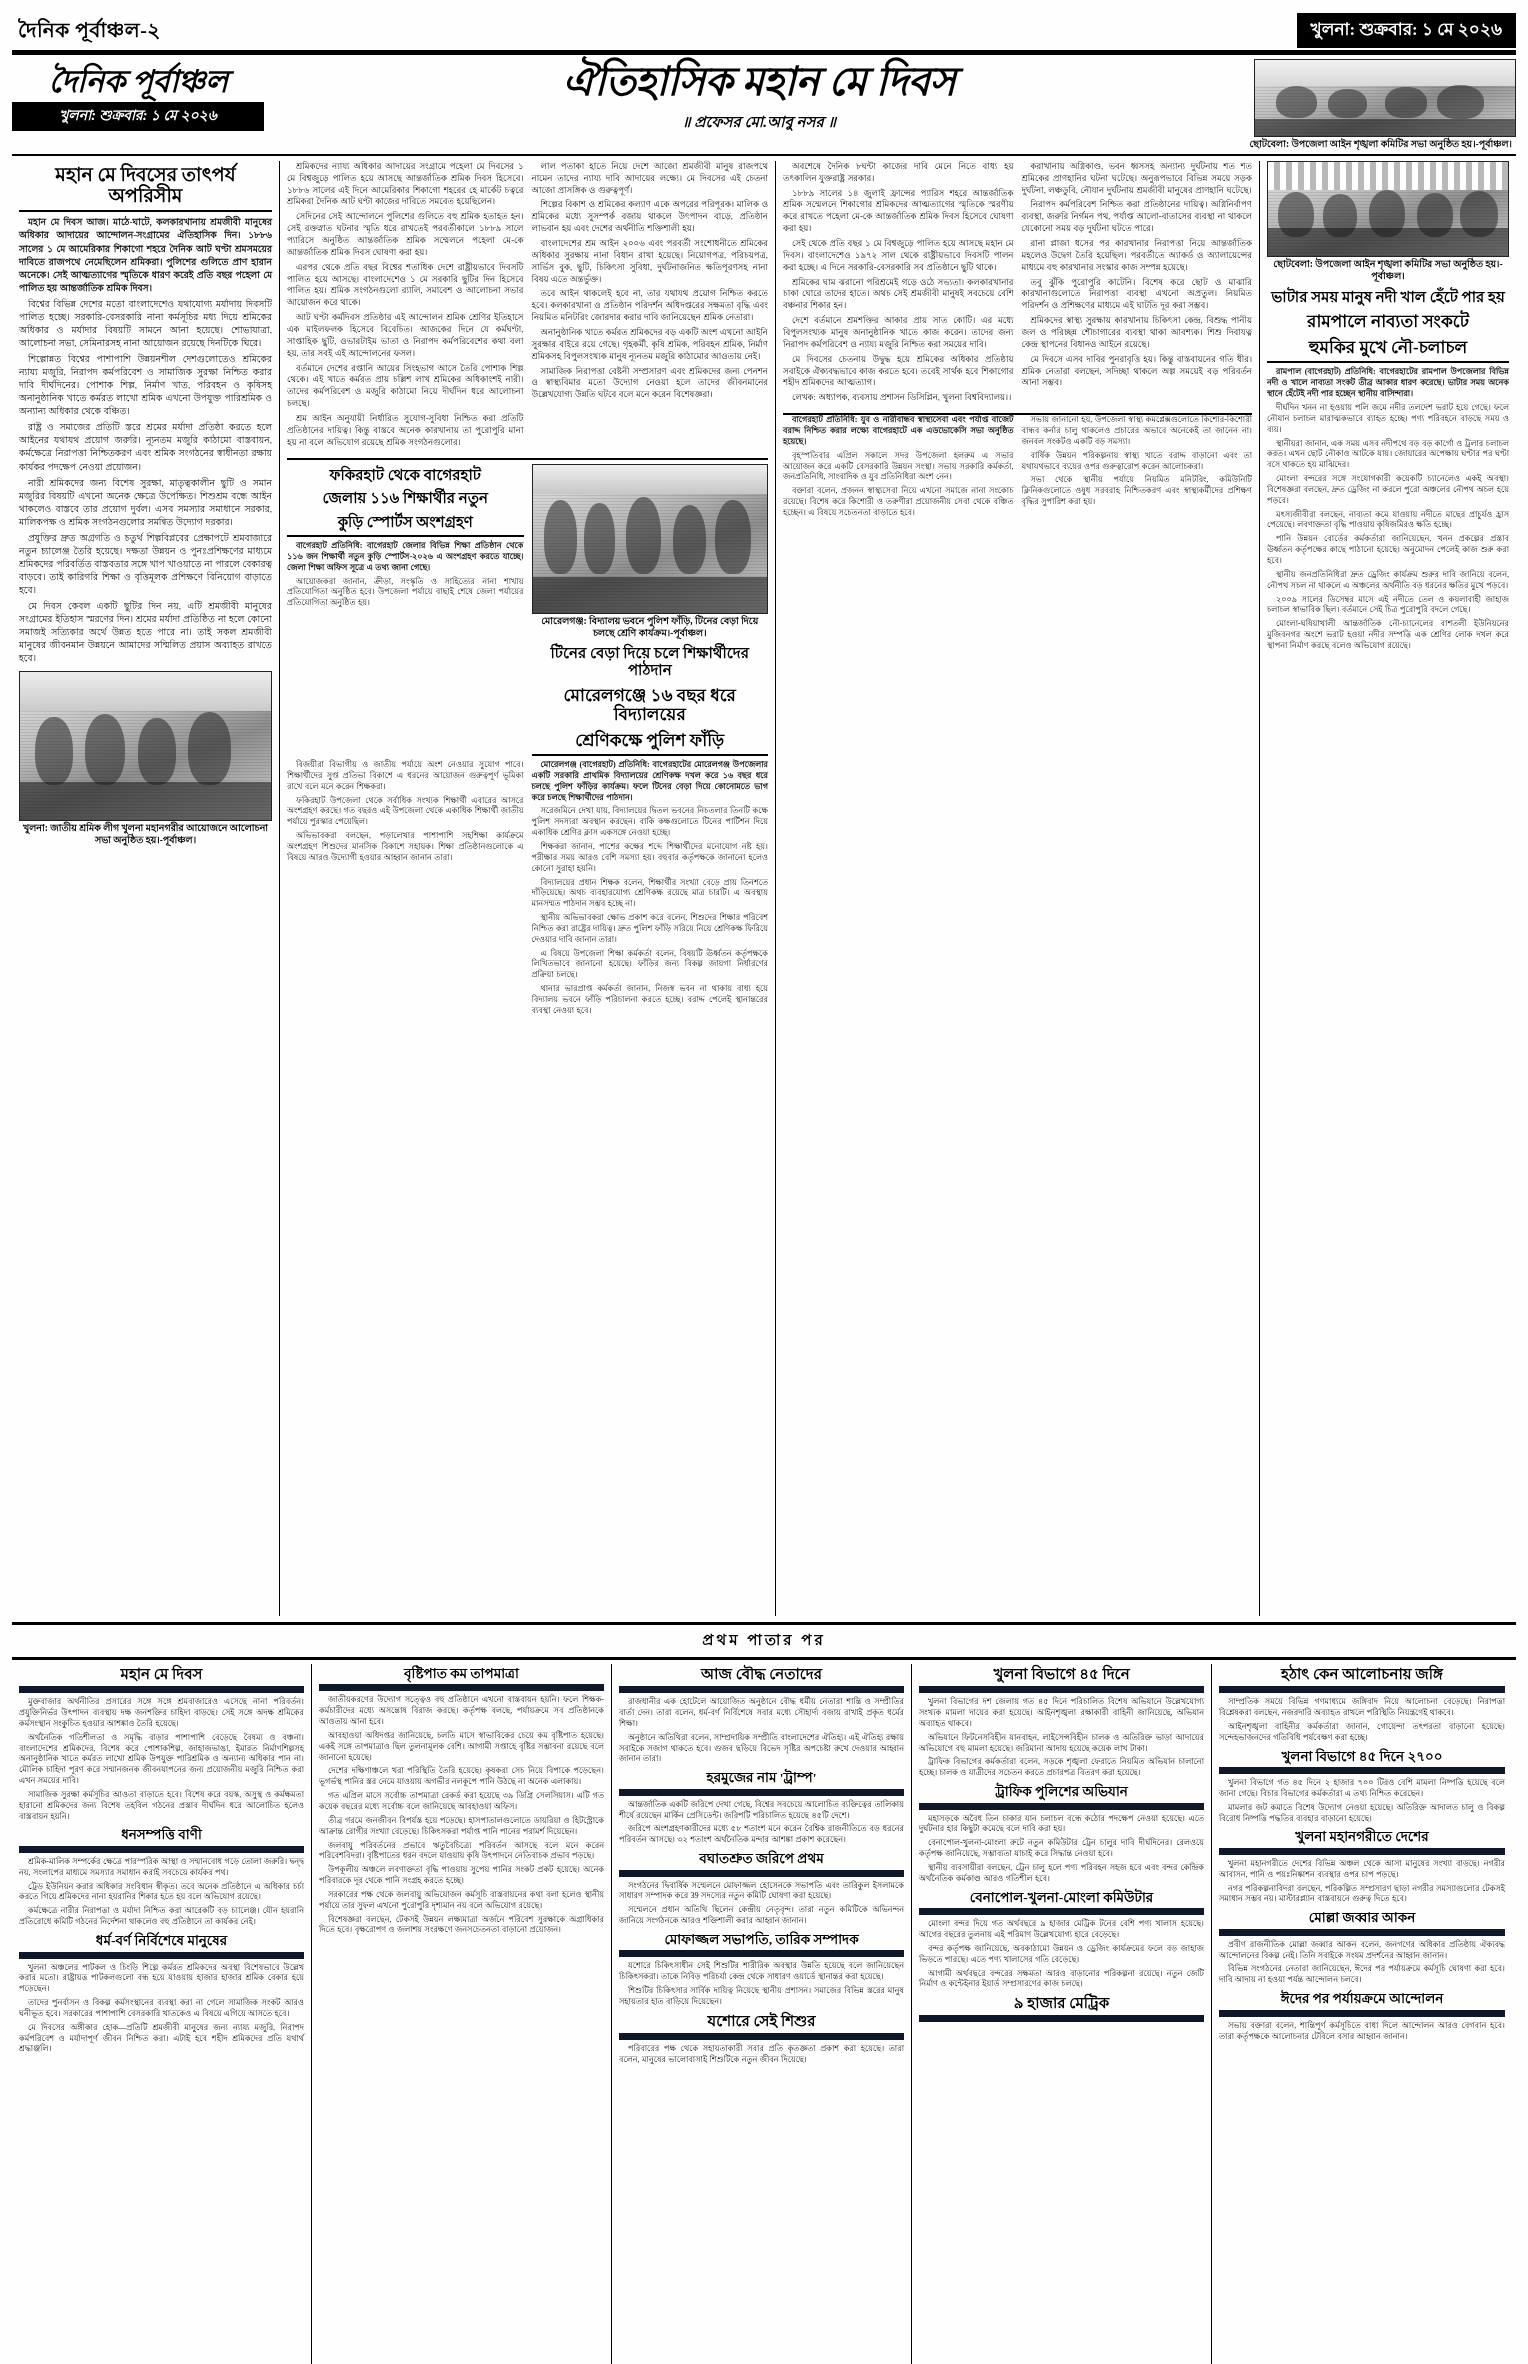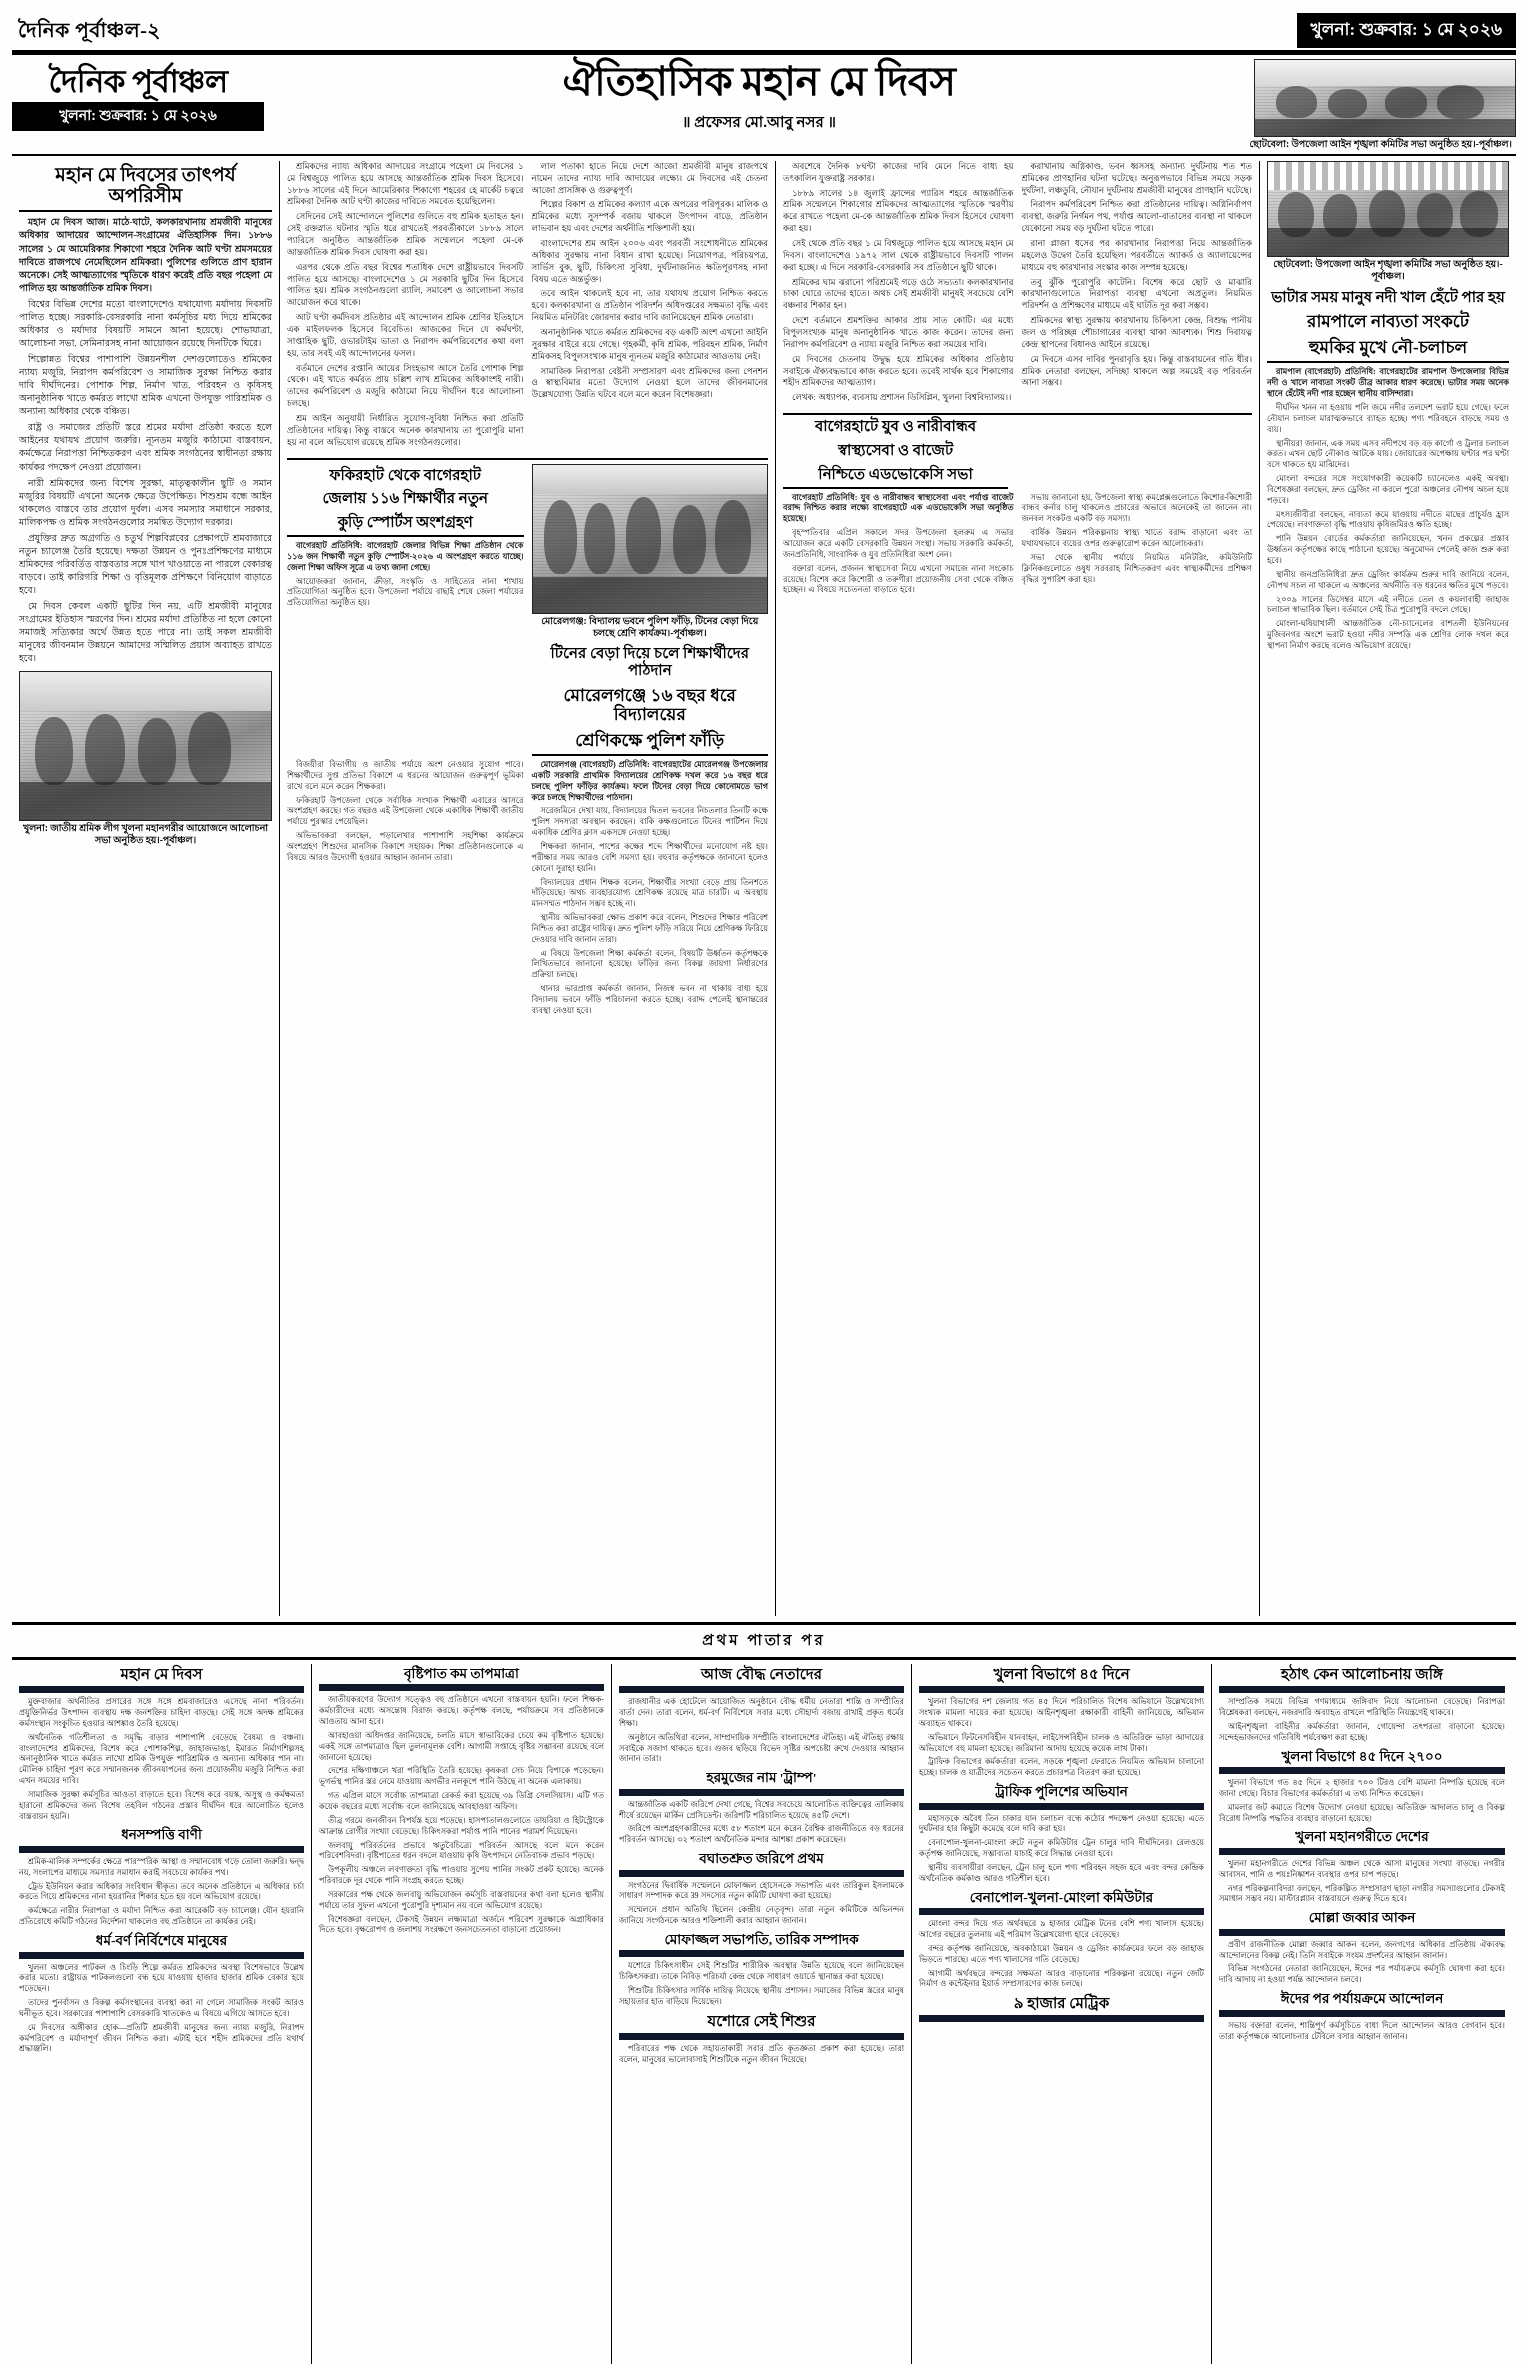--- a/index.html
+++ b/index.html
@@ -43,20 +43,21 @@
   .rule-thick { border-top: 5px solid #000; margin-top: 2px; }
   .rule-med   { border-top: 2px solid #000; }
 
   
   .masthead {
     display: flex;
     align-items: stretch;
     gap: 8px;
     margin-top: 4px;
     height: 78px;
+    font-style: italic;
   }
   .mh-logo {
     width: 252px;
     flex: 0 0 252px;
     display: flex;
     flex-direction: column;
     justify-content: center;
     align-items: center;
   }
   .mh-logo .name {
@@ -360,25 +361,20 @@
             <p>করাখানায় অগ্নিকাণ্ড, ভবন ধ্বসসহ অন্যান্য দুর্ঘটনায় শত শত শ্রমিকের প্রাণহানির ঘটনা ঘটেছে। অনুরূপভাবে বিভিন্ন সময়ে সড়ক দুর্ঘটনা, লঞ্চডুবি, নৌযান দুর্ঘটনায় শ্রমজীবী মানুষের প্রাণহানি ঘটেছে।</p>
             <p>নিরাপদ কর্মপরিবেশ নিশ্চিত করা প্রতিষ্ঠানের দায়িত্ব। অগ্নিনির্বাপণ ব্যবস্থা, জরুরি নির্গমন পথ, পর্যাপ্ত আলো-বাতাসের ব্যবস্থা না থাকলে যেকোনো সময় বড় দুর্ঘটনা ঘটতে পারে।</p>
             <p>রানা প্লাজা ধসের পর কারখানার নিরাপত্তা নিয়ে আন্তর্জাতিক মহলেও উদ্বেগ তৈরি হয়েছিল। পরবর্তীতে অ্যাকর্ড ও অ্যালায়েন্সের মাধ্যমে বহু কারখানার সংস্কার কাজ সম্পন্ন হয়েছে।</p>
             <p>তবু ঝুঁকি পুরোপুরি কাটেনি। বিশেষ করে ছোট ও মাঝারি কারখানাগুলোতে নিরাপত্তা ব্যবস্থা এখনো অপ্রতুল। নিয়মিত পরিদর্শন ও প্রশিক্ষণের মাধ্যমে এই ঘাটতি দূর করা সম্ভব।</p>
             <p>শ্রমিকদের স্বাস্থ্য সুরক্ষায় কারখানায় চিকিৎসা কেন্দ্র, বিশুদ্ধ পানীয় জল ও পরিচ্ছন্ন শৌচাগারের ব্যবস্থা থাকা আবশ্যক। শিশু দিবাযত্ন কেন্দ্র স্থাপনের বিধানও আইনে রয়েছে।</p>
             <p>মে দিবসে এসব দাবির পুনরাবৃত্তি হয়। কিন্তু বাস্তবায়নের গতি ধীর। শ্রমিক নেতারা বলছেন, সদিচ্ছা থাকলে অল্প সময়েই বড় পরিবর্তন আনা সম্ভব।</p>
           </div>
       </div>
 
       <div class="rule-top" style="margin-top:6px"></div>
-      <div style="width:48%;">
-        <div class="hl-box hl-3">বাগেরহাটে যুব ও নারীবান্ধব</div>
-        <div class="hl-box hl-3">স্বাস্থ্যসেবা ও বাজেট</div>
-        <div class="hl-box hl-3 rule-head">নিশ্চিতে এডভোকেসি সভা</div>
-      </div>
       <div class="subcols2">
         <div class="body xs" id="by-body">
             <p class="lead">বাগেরহাট প্রতিনিধি: যুব ও নারীবান্ধব স্বাস্থ্যসেবা এবং পর্যাপ্ত বাজেট বরাদ্দ নিশ্চিত করার লক্ষ্যে বাগেরহাটে এক এডভোকেসি সভা অনুষ্ঠিত হয়েছে।</p>
             <p>বৃহস্পতিবার এপ্রিল সকালে সদর উপজেলা হলরুম এ সভার আয়োজন করে একটি বেসরকারি উন্নয়ন সংস্থা। সভায় সরকারি কর্মকর্তা, জনপ্রতিনিধি, সাংবাদিক ও যুব প্রতিনিধিরা অংশ নেন।</p>
             <p>বক্তারা বলেন, প্রজনন স্বাস্থ্যসেবা নিয়ে এখনো সমাজে নানা সংকোচ রয়েছে। বিশেষ করে কিশোরী ও তরুণীরা প্রয়োজনীয় সেবা থেকে বঞ্চিত হচ্ছেন। এ বিষয়ে সচেতনতা বাড়াতে হবে।</p>
           </div>
         <div class="body xs" id="by-body2">
             <p>সভায় জানানো হয়, উপজেলা স্বাস্থ্য কমপ্লেক্সগুলোতে কিশোর-কিশোরী বান্ধব কর্নার চালু থাকলেও প্রচারের অভাবে অনেকেই তা জানেন না। জনবল সংকটও একটি বড় সমস্যা।</p>
             <p>বার্ষিক উন্নয়ন পরিকল্পনায় স্বাস্থ্য খাতে বরাদ্দ বাড়ানো এবং তা যথাযথভাবে ব্যয়ের ওপর গুরুত্বারোপ করেন আলোচকরা।</p>
             <p>সভা থেকে স্থানীয় পর্যায়ে নিয়মিত মনিটরিং, কমিউনিটি ক্লিনিকগুলোতে ওষুধ সরবরাহ নিশ্চিতকরণ এবং স্বাস্থ্যকর্মীদের প্রশিক্ষণ বৃদ্ধির সুপারিশ করা হয়।</p>

